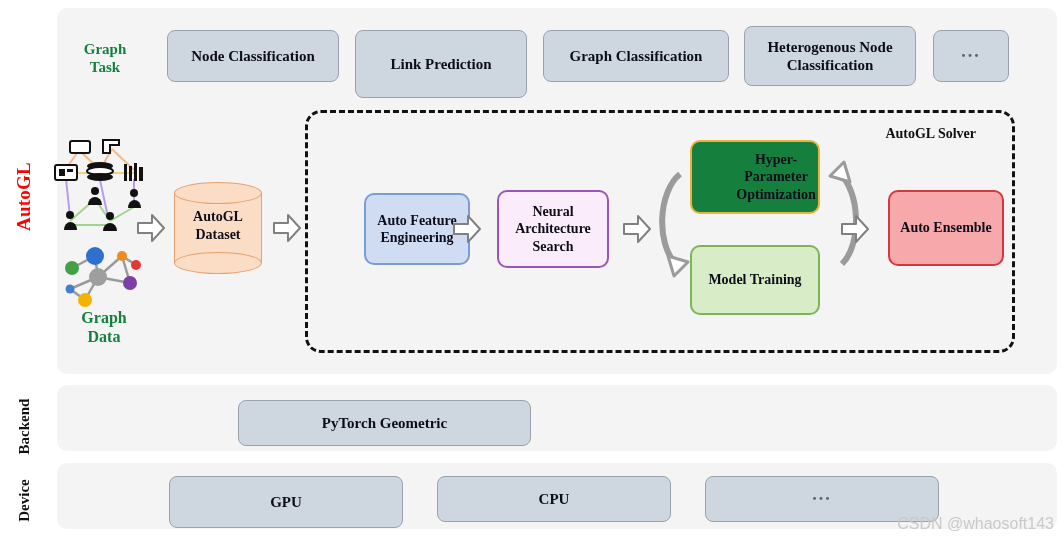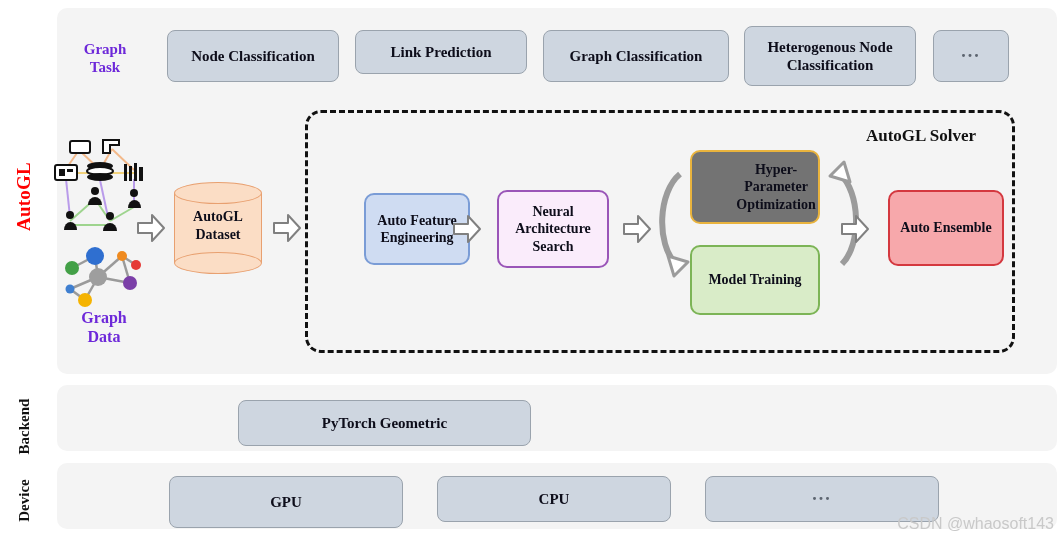--- a/index.html
+++ b/index.html
@@ -84,21 +84,21 @@
     color: #5d6570;
     font-size: 18px;
     letter-spacing: 2px;
     padding-bottom: 10px;
   }
 
   
   .caption {
     position: absolute;
     font-weight: bold;
-    color: #6d28d9;
+    color: #15803d;
     text-align: center;
     line-height: 1.2;
   }
   #graph-task-caption { left: 63px; top: 40px; width: 84px; font-size: 15px; }
   #graph-data-caption { left: 62px; top: 308px; width: 84px; font-size: 16px; }
 
   
   #solver-box {
     position: absolute;
     left: 305px;
@@ -106,21 +106,21 @@
     width: 710px;
     height: 243px;
     border: 3px dashed #111111;
     border-radius: 16px;
     box-sizing: border-box;
   }
   #solver-title {
     position: absolute;
     right: 36px;
     top: 13px;
-    font-size: 17px;
+    font-size: 14px;
     font-weight: bold;
     color: #111111;
     white-space: nowrap;
   }
 
   
   .stage {
     position: absolute;
     border-radius: 10px;
     display: flex;
@@ -136,22 +136,22 @@
   }
   #stage-afe {
     left: 336px; top: 193px; width: 106px; height: 72px;
     background: #cfdcf2; border: 2px solid #7a9cd6; margin-left: 28px;
   }
   #stage-nas {
     left: 497px; top: 190px; width: 112px; height: 78px;
     background: #faecfb; border: 2px solid #9a55b8;
   }
   #stage-hpo {
-    left: 690px; top: 150px; width: 130px; height: 74px;
-    background: #737373; border: 2px solid #e9b33d; padding-left: 47px;
+    left: 690px; top: 140px; width: 130px; height: 74px;
+    background: #15803d; border: 2px solid #e9b33d; padding-left: 47px;
   }
   #stage-mt {
     left: 690px; top: 245px; width: 130px; height: 70px;
     background: #d9ecc8; border: 2px solid #7cb456;
   }
   #stage-ae {
     left: 888px; top: 190px; width: 116px; height: 76px;
     background: #f7a8ab; border: 2px solid #d4383f;
   }
 
@@ -241,21 +241,21 @@
   <div class="panel" id="panel-autogl"></div>
 
   <div class="caption" id="graph-task-caption">
     <div>Graph</div>
     <div>Task</div>
   </div>
 
   <div class="gbox" style="left:167px; top:30px; width:172px; height:52px;">
     <span>Node Classification</span>
   </div>
-  <div class="gbox" style="left:355px; top:30px; width:172px; height:44px;">
+  <div class="gbox" style="left:355px; top:30px; width:172px; height:68px;">
     <span>Link Prediction</span>
   </div>
   <div class="gbox" style="left:543px; top:30px; width:186px; height:52px;">
     <span>Graph Classification</span>
   </div>
   <div class="gbox" style="left:744px; top:26px; width:172px; height:60px;">
     <span>Heterogenous Node Classification</span>
   </div>
   <div class="gbox dots" style="left:933px; top:30px; width:76px; height:52px;">
     <span>...</span>

